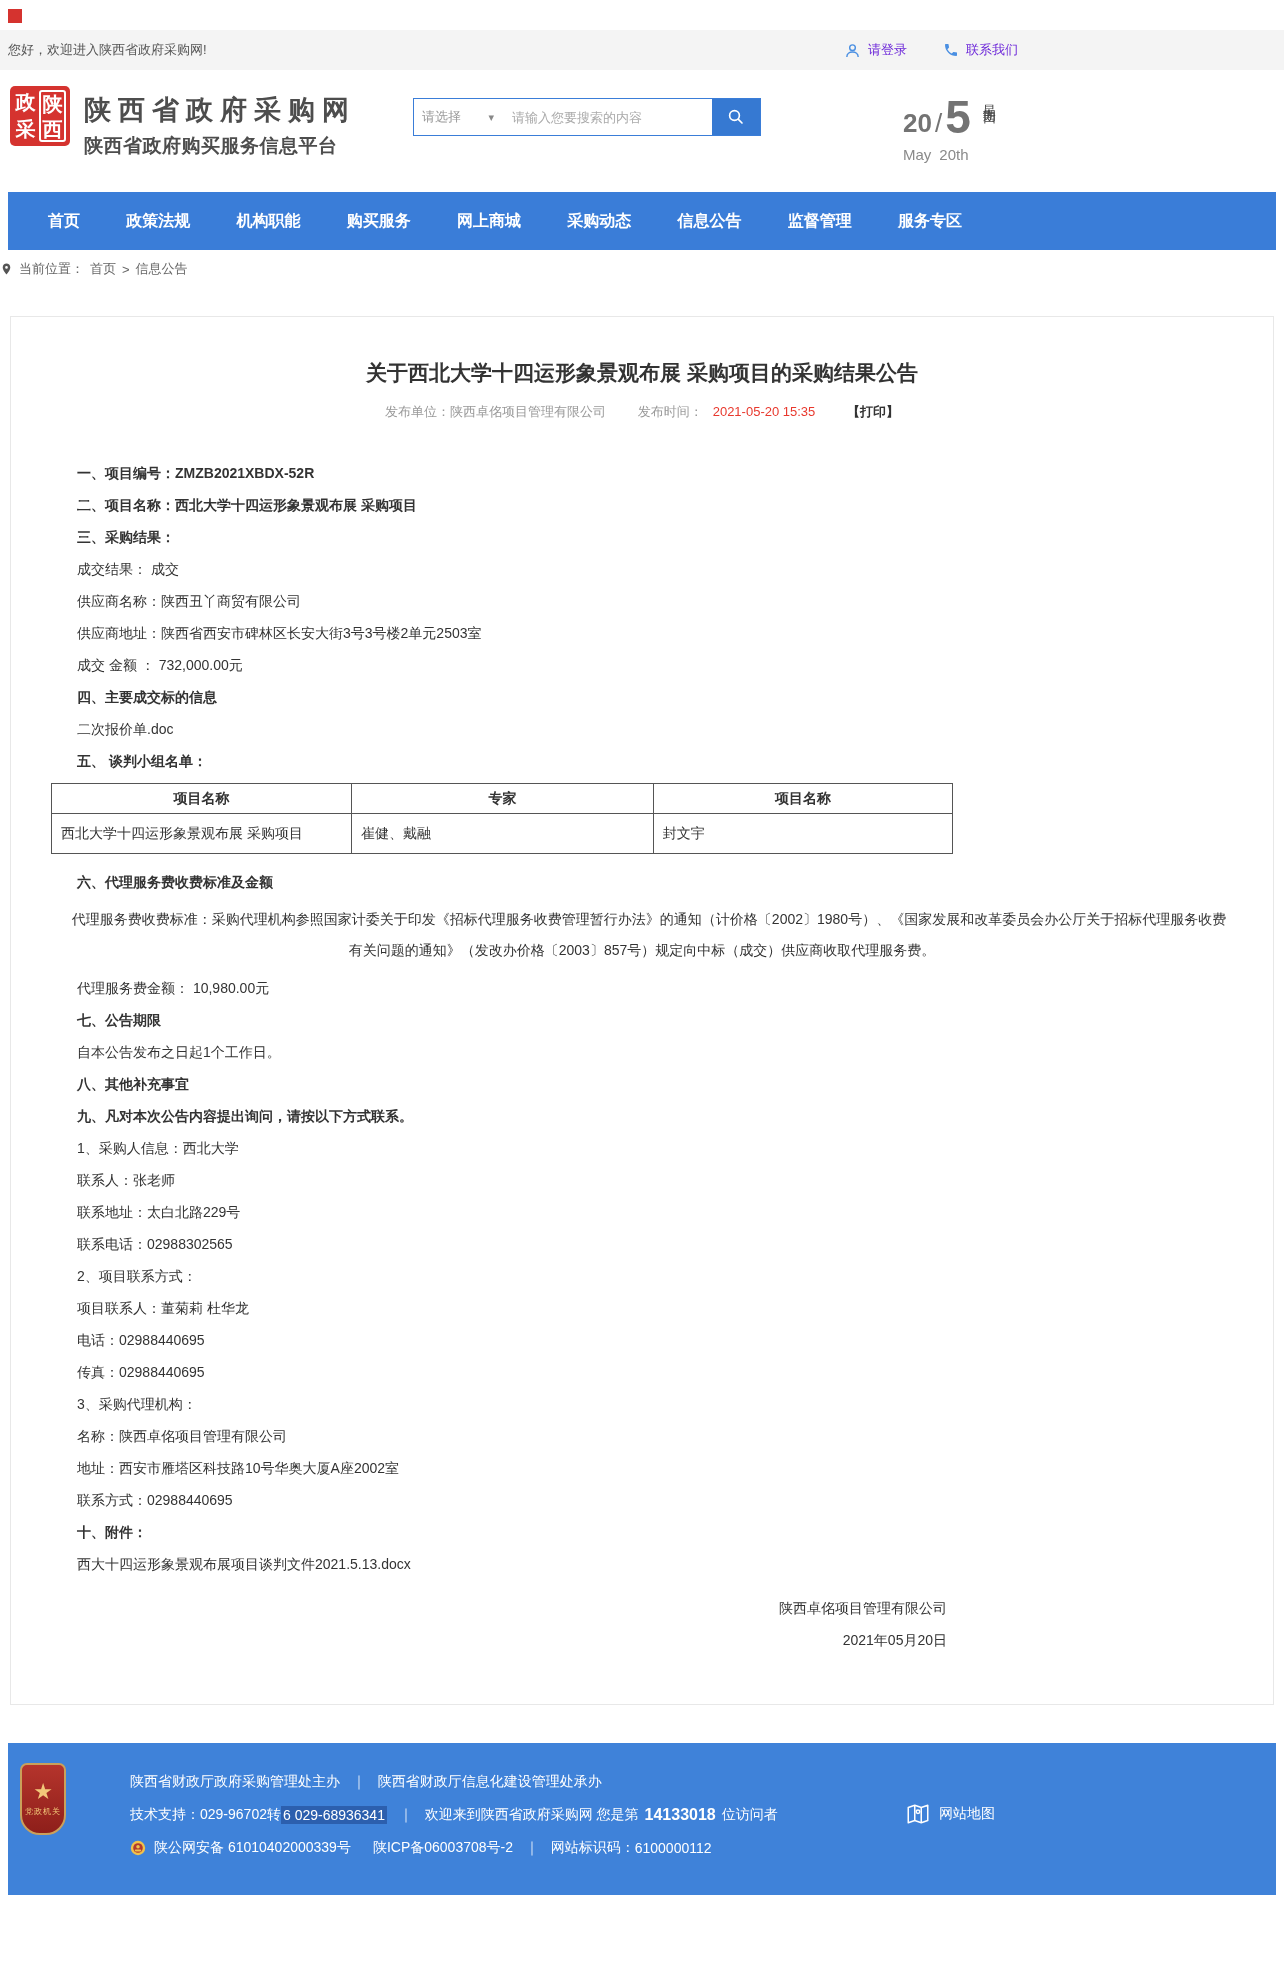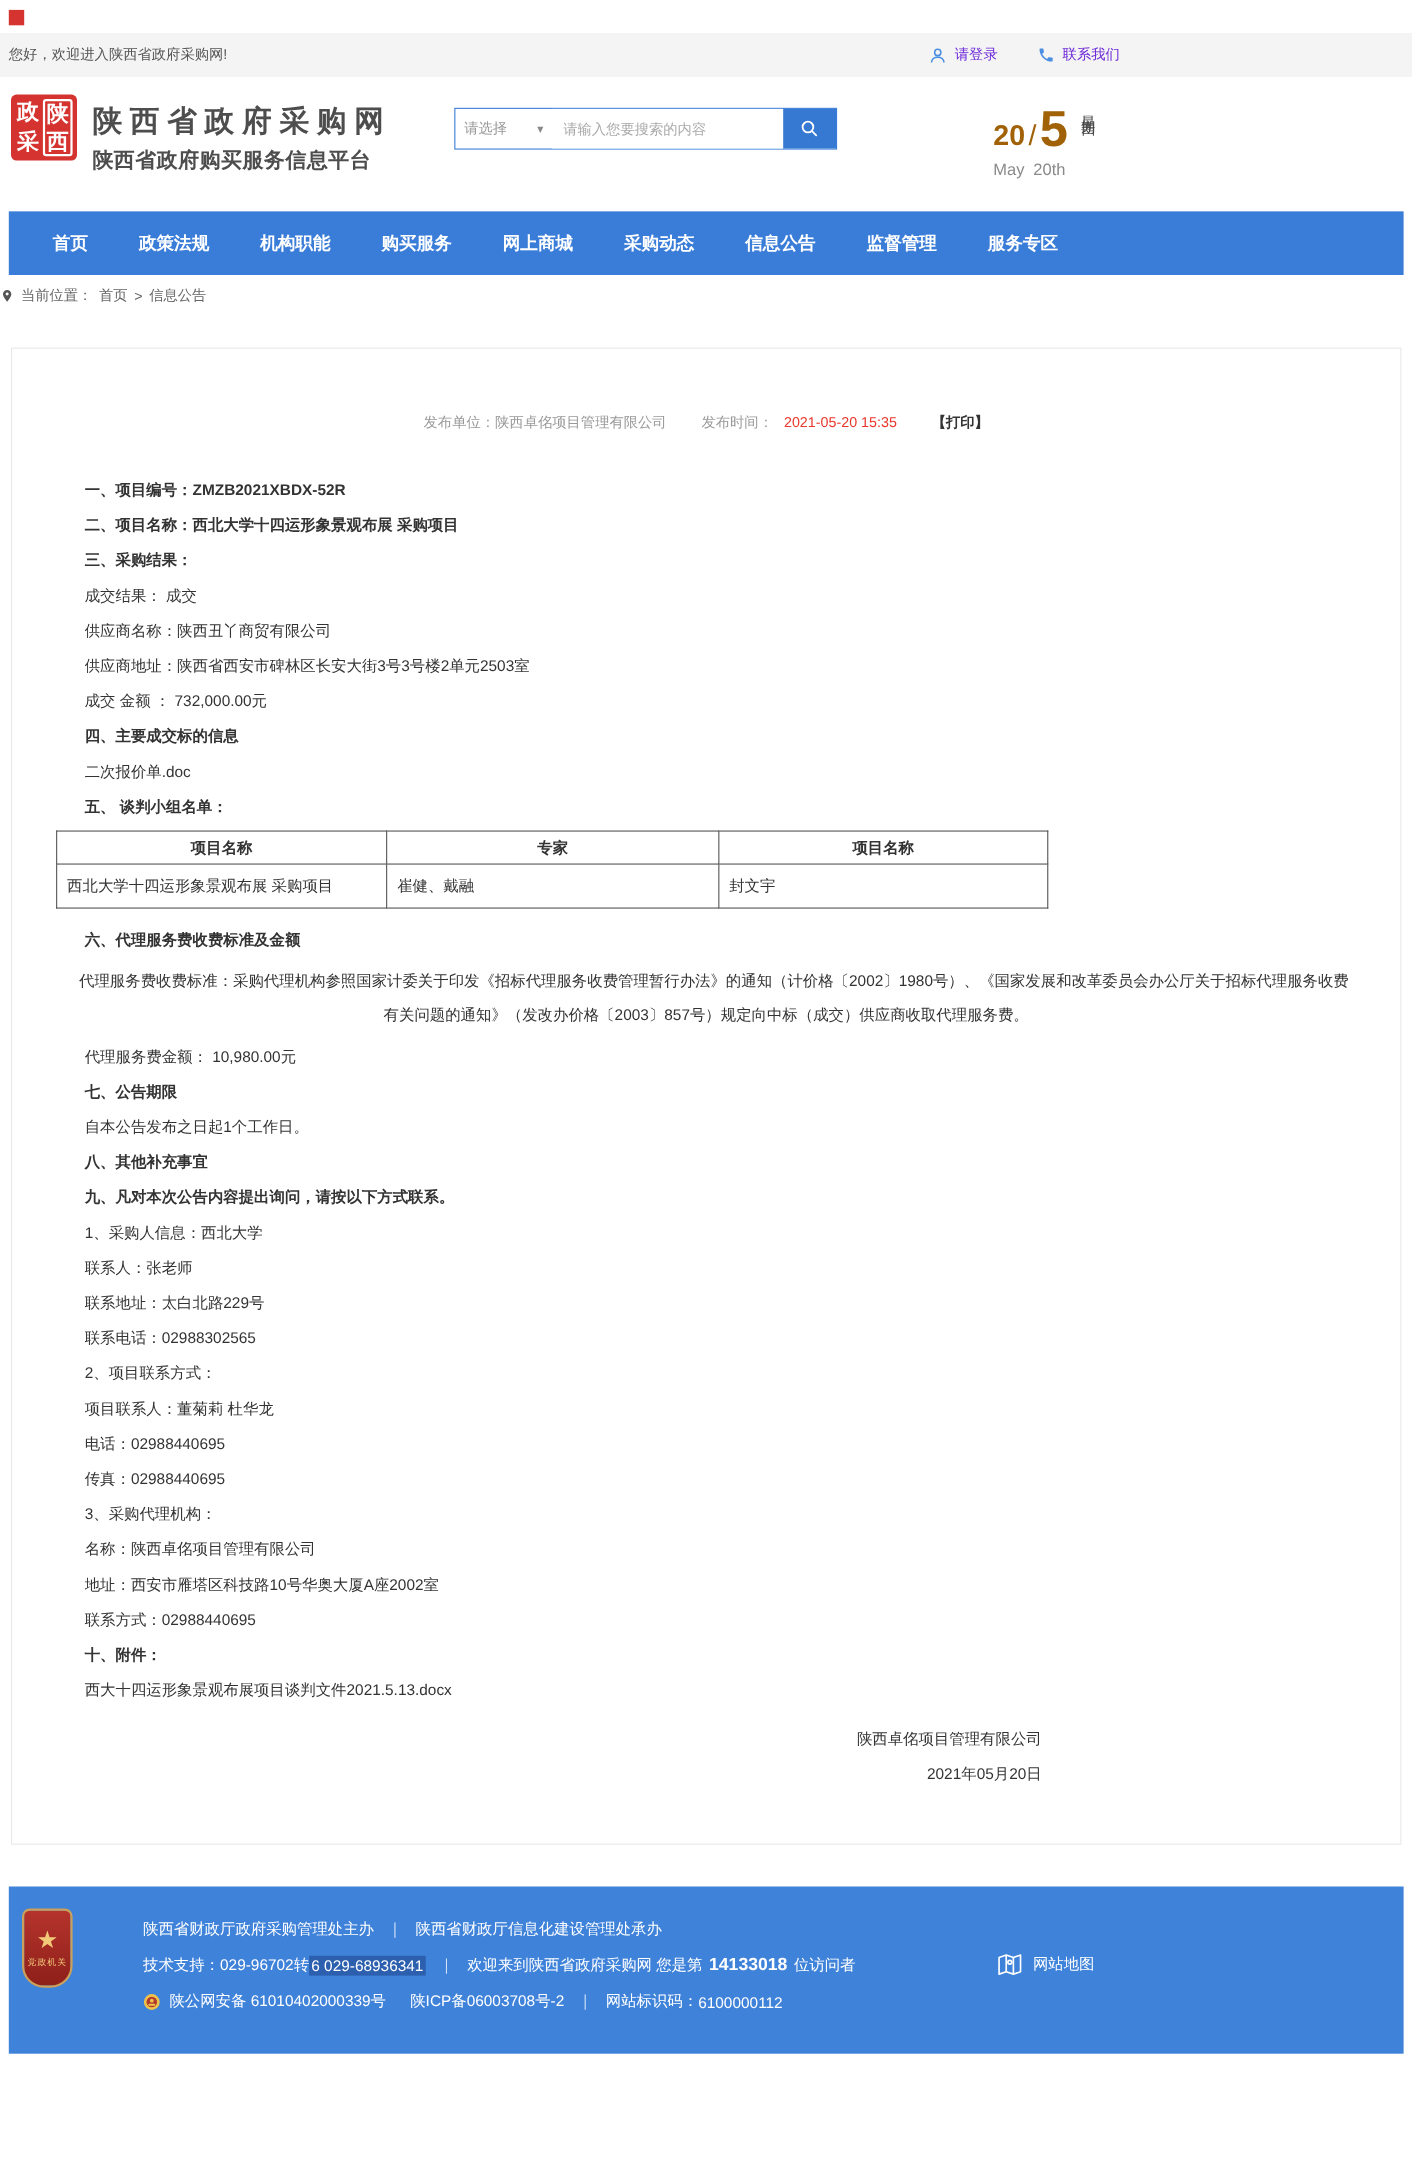--- a/index.html
+++ b/index.html
@@ -32,21 +32,21 @@
   .site-sub{ font-size:19px; font-weight:bold; margin-top:5px; letter-spacing:0.5px; }
 
   .search{ position:absolute; left:413px; top:28px; width:348px; height:38px; border:1px solid #3a7dd8; display:flex; align-items:stretch; background:#fff; }
   .search-select{ width:88px; display:flex; align-items:center; padding:0 8px; color:#999; font-size:13px; }
   .search-select .caret{ margin-left:auto; color:#888; font-size:11px; }
   .search input{ flex:1; border:none; outline:none; font-size:13px; padding:0 10px; color:#333; font-family:Liberation Sans, sans-serif; }
   .search input::placeholder{ color:#aaa; }
   .search-btn{ width:48px; border:none; background:#3679d2; display:flex; align-items:center; justify-content:center; }
 
   .date-widget{ position:absolute; left:903px; top:24px; display:flex; gap:10px; }
-  .date-nums{ display:flex; align-items:flex-end; color:#a16207; line-height:1; }
+  .date-nums{ display:flex; align-items:flex-end; color:#737373; line-height:1; }
   .d-day{ font-size:26px; font-weight:bold; padding-bottom:4px; }
   .d-slash{ font-size:26px; padding:0 3px 4px; }
   .d-month{ font-size:46px; font-weight:bold; }
   .date-en{ position:absolute; left:0; top:52px; color:#8a8a8a; font-size:15px; white-space:nowrap; }
   .date-en span{ margin-right:8px; }
   .weekday{ writing-mode:vertical-rl; font-size:13px; color:#444; letter-spacing:4px; height:66px; line-height:16px; }
 
   
   .nav{ margin:0 8px; height:58px; background:#3a7dd8; display:flex; align-items:center; }
   .nav-inner{ width:1000px; display:flex; justify-content:space-between; padding:0 46px 0 40px; }
@@ -177,20 +177,21 @@
   <svg width="13" height="16" viewBox="0 0 24 24" data-interactable="false" fill="#555">
       <path d="M12 2C8.1 2 5 5.1 5 9c0 5.2 7 13 7 13s7-7.8 7-13c0-3.9-3.1-7-7-7zm0 9.5A2.5 2.5 0 1 1 12 6.5a2.5 2.5 0 0 1 0 5z"></path>
     </svg>
   <span data-interactable="false">当前位置：</span>
   <span data-interactable="true">首页</span>
   <span data-interactable="false">&gt;</span>
   <span data-interactable="false">信息公告</span>
 </div>
 
 <div class="card" data-interactable="false">
+  <h1 class="a-title" data-interactable="false">关于西北大学十四运形象景观布展 采购项目的采购结果公告</h1>
   <div class="a-meta" data-interactable="false">
     <span class="m-item" data-interactable="false"><span>发布单位：</span><span>陕西卓佲项目管理有限公司</span></span>
     <span class="m-item" data-interactable="false"><span>发布时间：</span><span class="m-time">2021-05-20 15:35</span></span>
     <span class="m-item m-print" data-interactable="true">【打印】</span>
   </div>
 
   <div class="a-body" data-interactable="false">
     <p class="ph" data-interactable="false">一、项目编号：ZMZB2021XBDX-52R</p>
     <p class="ph" data-interactable="false">二、项目名称：西北大学十四运形象景观布展 采购项目</p>
     <p class="ph" data-interactable="false">三、采购结果：</p>

